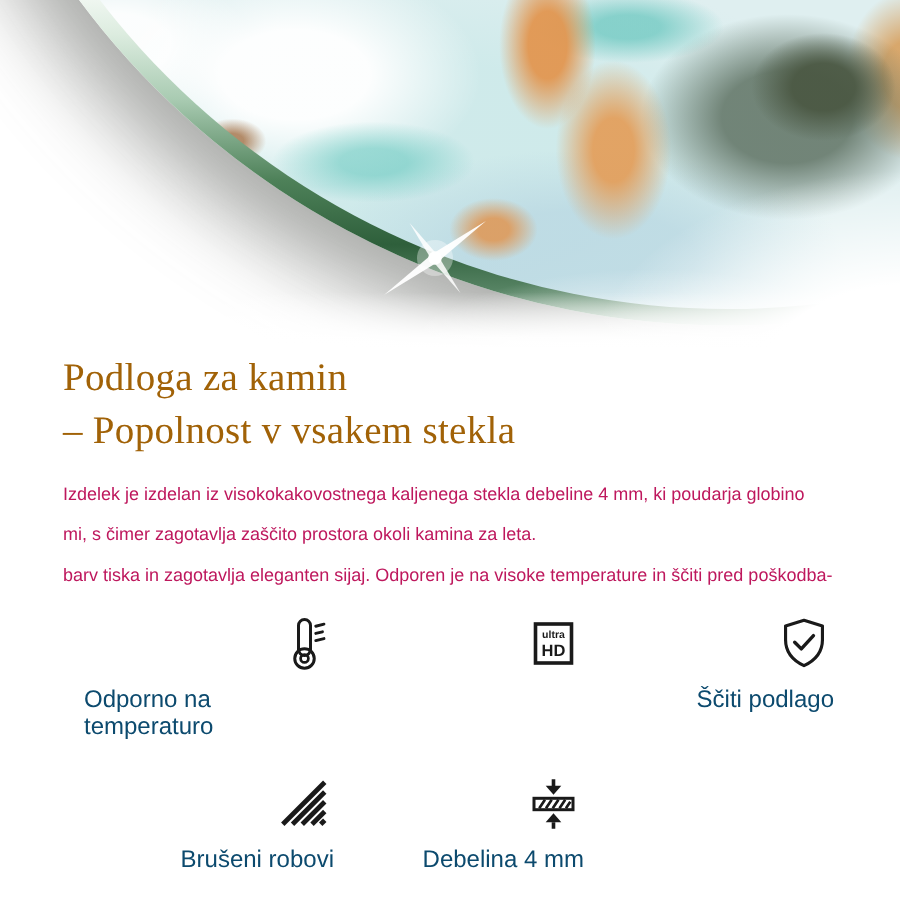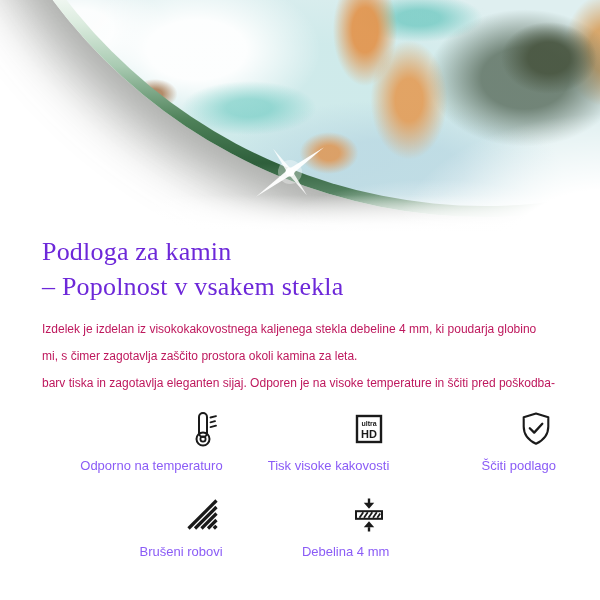--- a/index.html
+++ b/index.html
@@ -64,21 +64,21 @@
   }
 
   
   .content { padding: 0 30px 0 42px; }
   .page-title {
     margin: 2px 0 0 0;
     font-family: "Liberation Serif", "DejaVu Serif", serif;
     font-weight: 400;
     font-size: 26px;
     line-height: 35px;
-    color: #6d28d9;
+    color: #a16207;
     letter-spacing: 0.2px;
   }
   .page-title span { display: block; }
   .desc {
     margin: 12px 0 10px 0;
     font-size: 12px;
     line-height: 27px;
     color: #be185d;
   }
   .desc span { display: block; white-space: nowrap; }
@@ -92,22 +92,22 @@
     row-gap: 22px;
   }
   .feature {
     display: flex;
     flex-direction: column;
     align-items: flex-end;
   }
   .icon-box { height: 40px; display: flex; align-items: center; justify-content: center; }
   .feature-label {
     margin-top: 9px;
-    font-size: 13px;
-    color: #8b5cf6;
+    font-size: 16px;
+    color: #0c4a6e;
   }
   .ic { stroke: #1a1a1a; fill: none; }
   .ic text {
     font-family: "Liberation Sans", sans-serif;
     fill: #1a1a1a; stroke: none; text-anchor: middle;
   }
 </style>
 </head>
 <body>
 
@@ -151,21 +151,20 @@
     </div>
 
     <div class="feature">
       <div class="icon-box">
         <svg class="ic" width="40" height="40" viewBox="0 0 40 40">
           <rect x="8" y="7" width="24" height="26" stroke-width="2.4"></rect>
           <text x="20" y="16.5" font-size="7" font-weight="600">ultra</text>
           <text x="20" y="28.5" font-size="11" font-weight="700">HD</text>
         </svg>
       </div>
-      <div class="feature-label">Tisk visoke kakovosti</div>
     </div>
 
     <div class="feature">
       <div class="icon-box">
         <svg class="ic" width="40" height="40" viewBox="0 0 40 40">
           <path d="M20 4.5 L32.3 8.3 V17.5 C32.3 26.8 27 31.5 20 34.8 C13 31.5 7.7 26.8 7.7 17.5 V8.3 Z" stroke-width="2.1" stroke-linejoin="round"></path>
           <path d="M13.8 19.2 L18.2 23.6 L26.3 14.8" stroke-width="2.3" stroke-linecap="round" stroke-linejoin="round"></path>
         </svg>
       </div>
       <div class="feature-label">Ščiti podlago</div>

